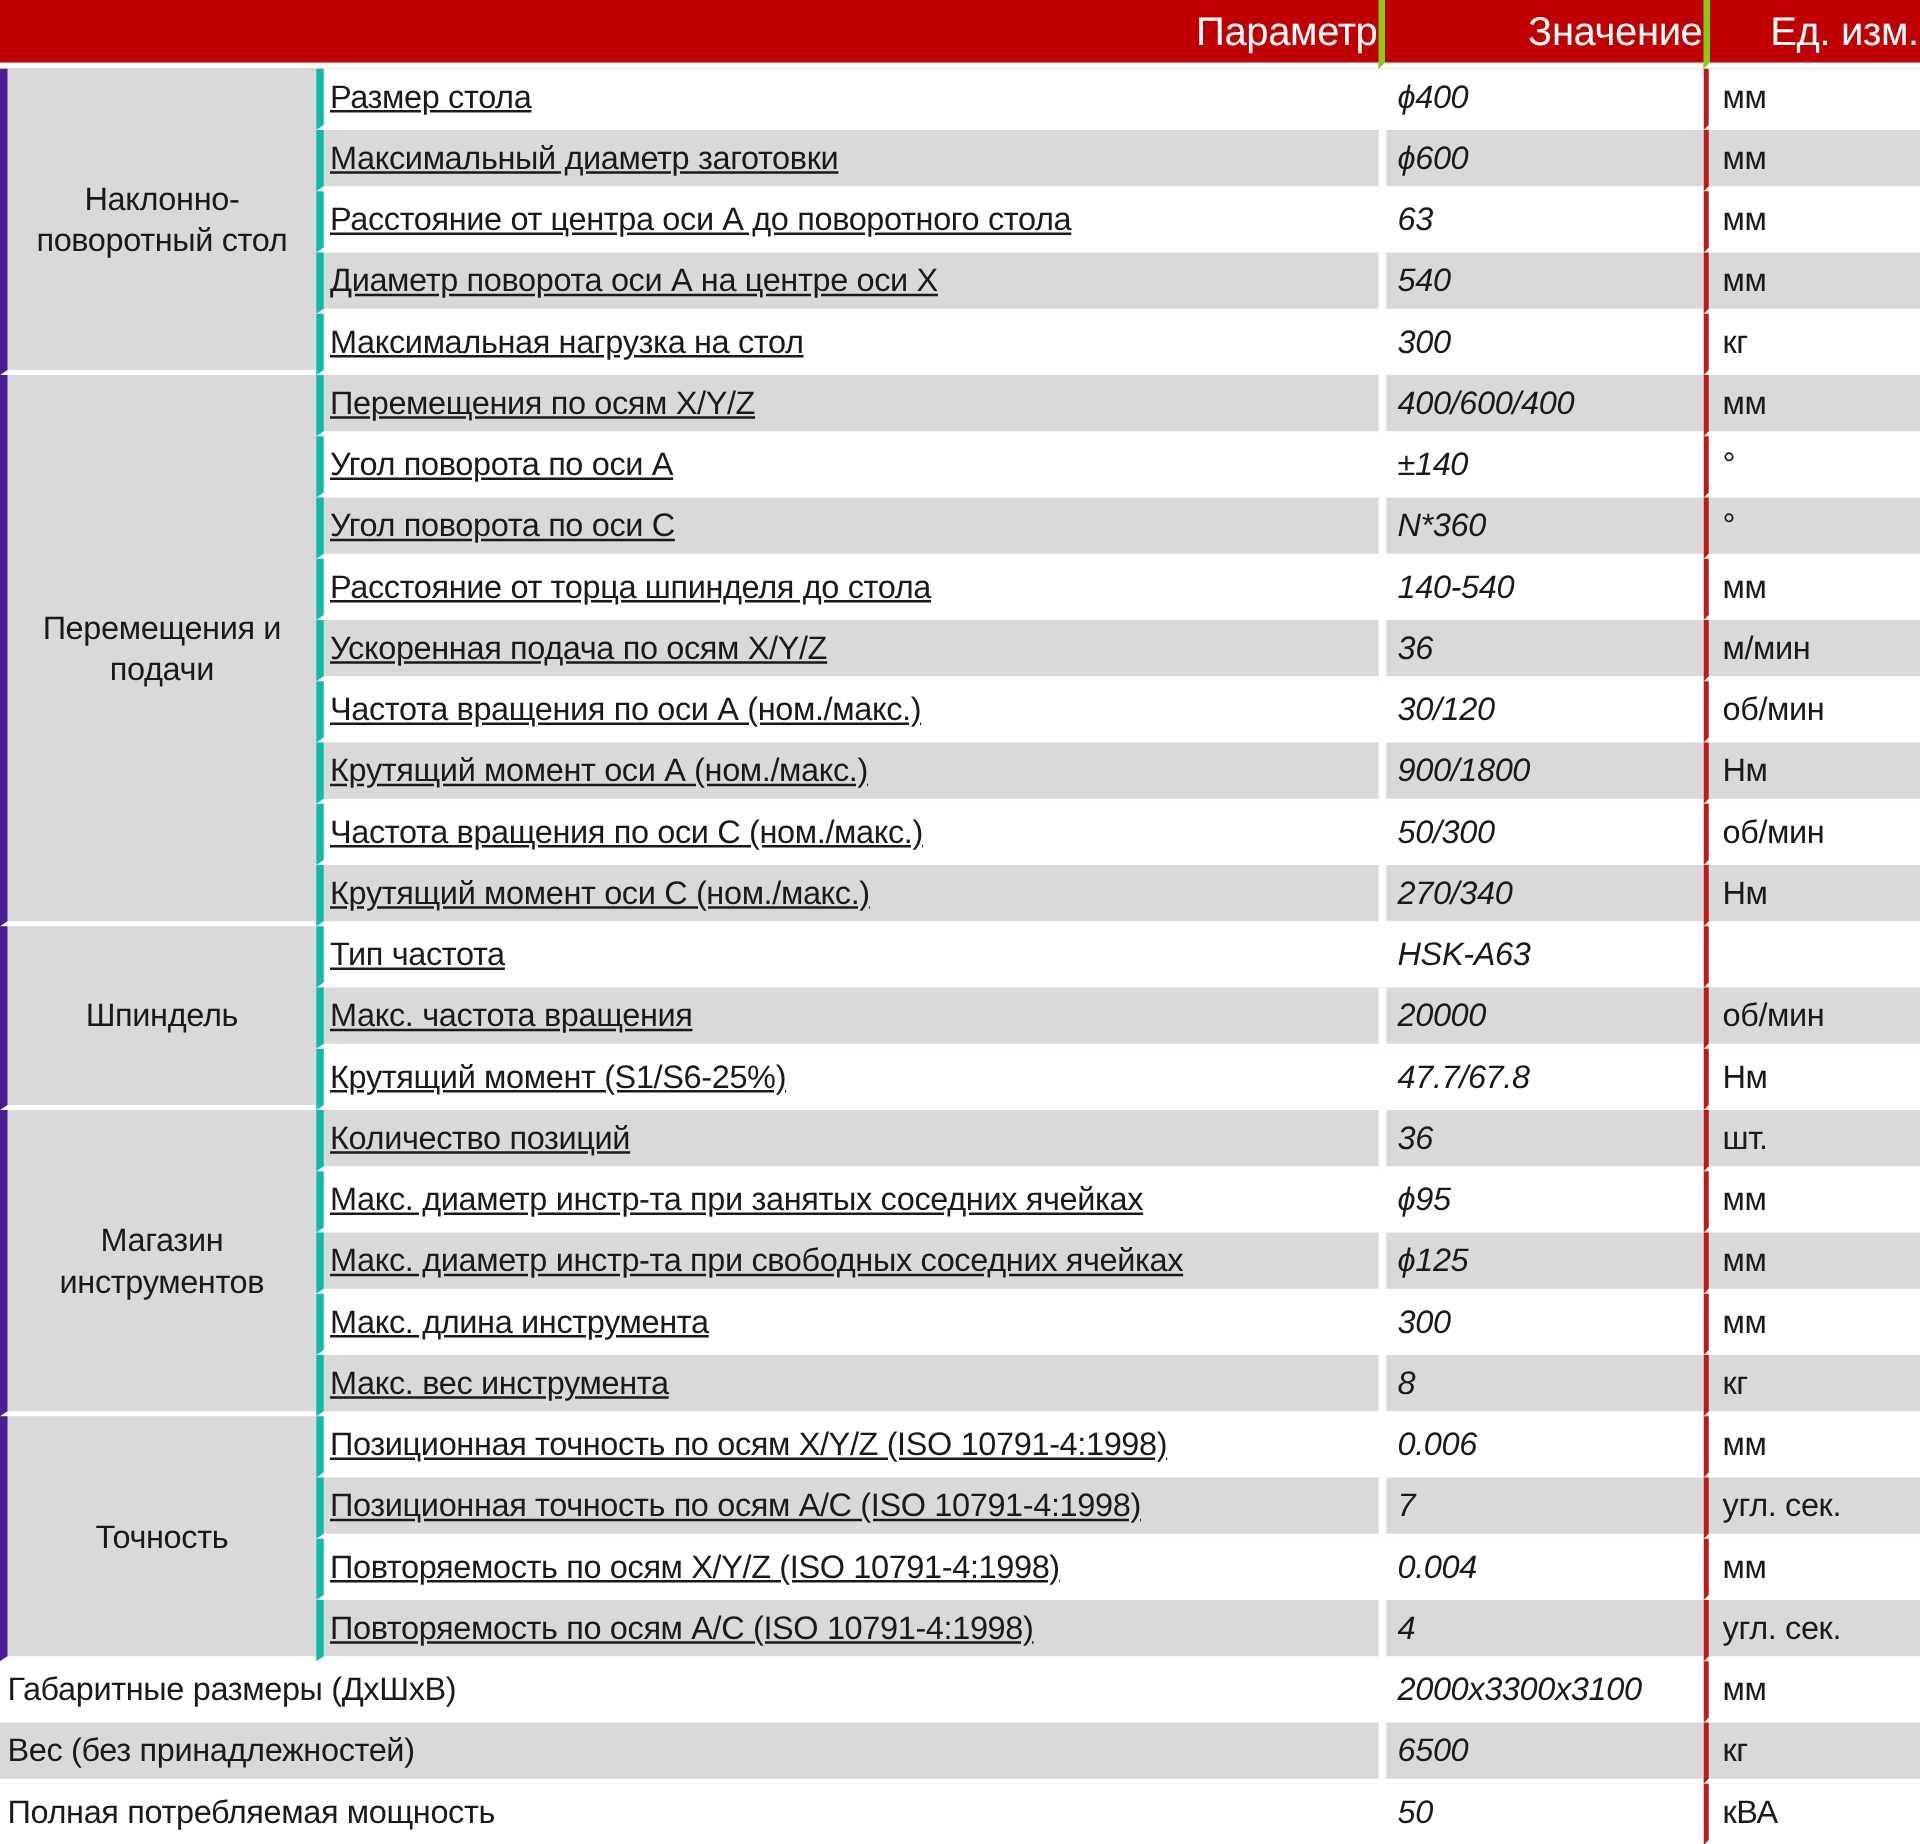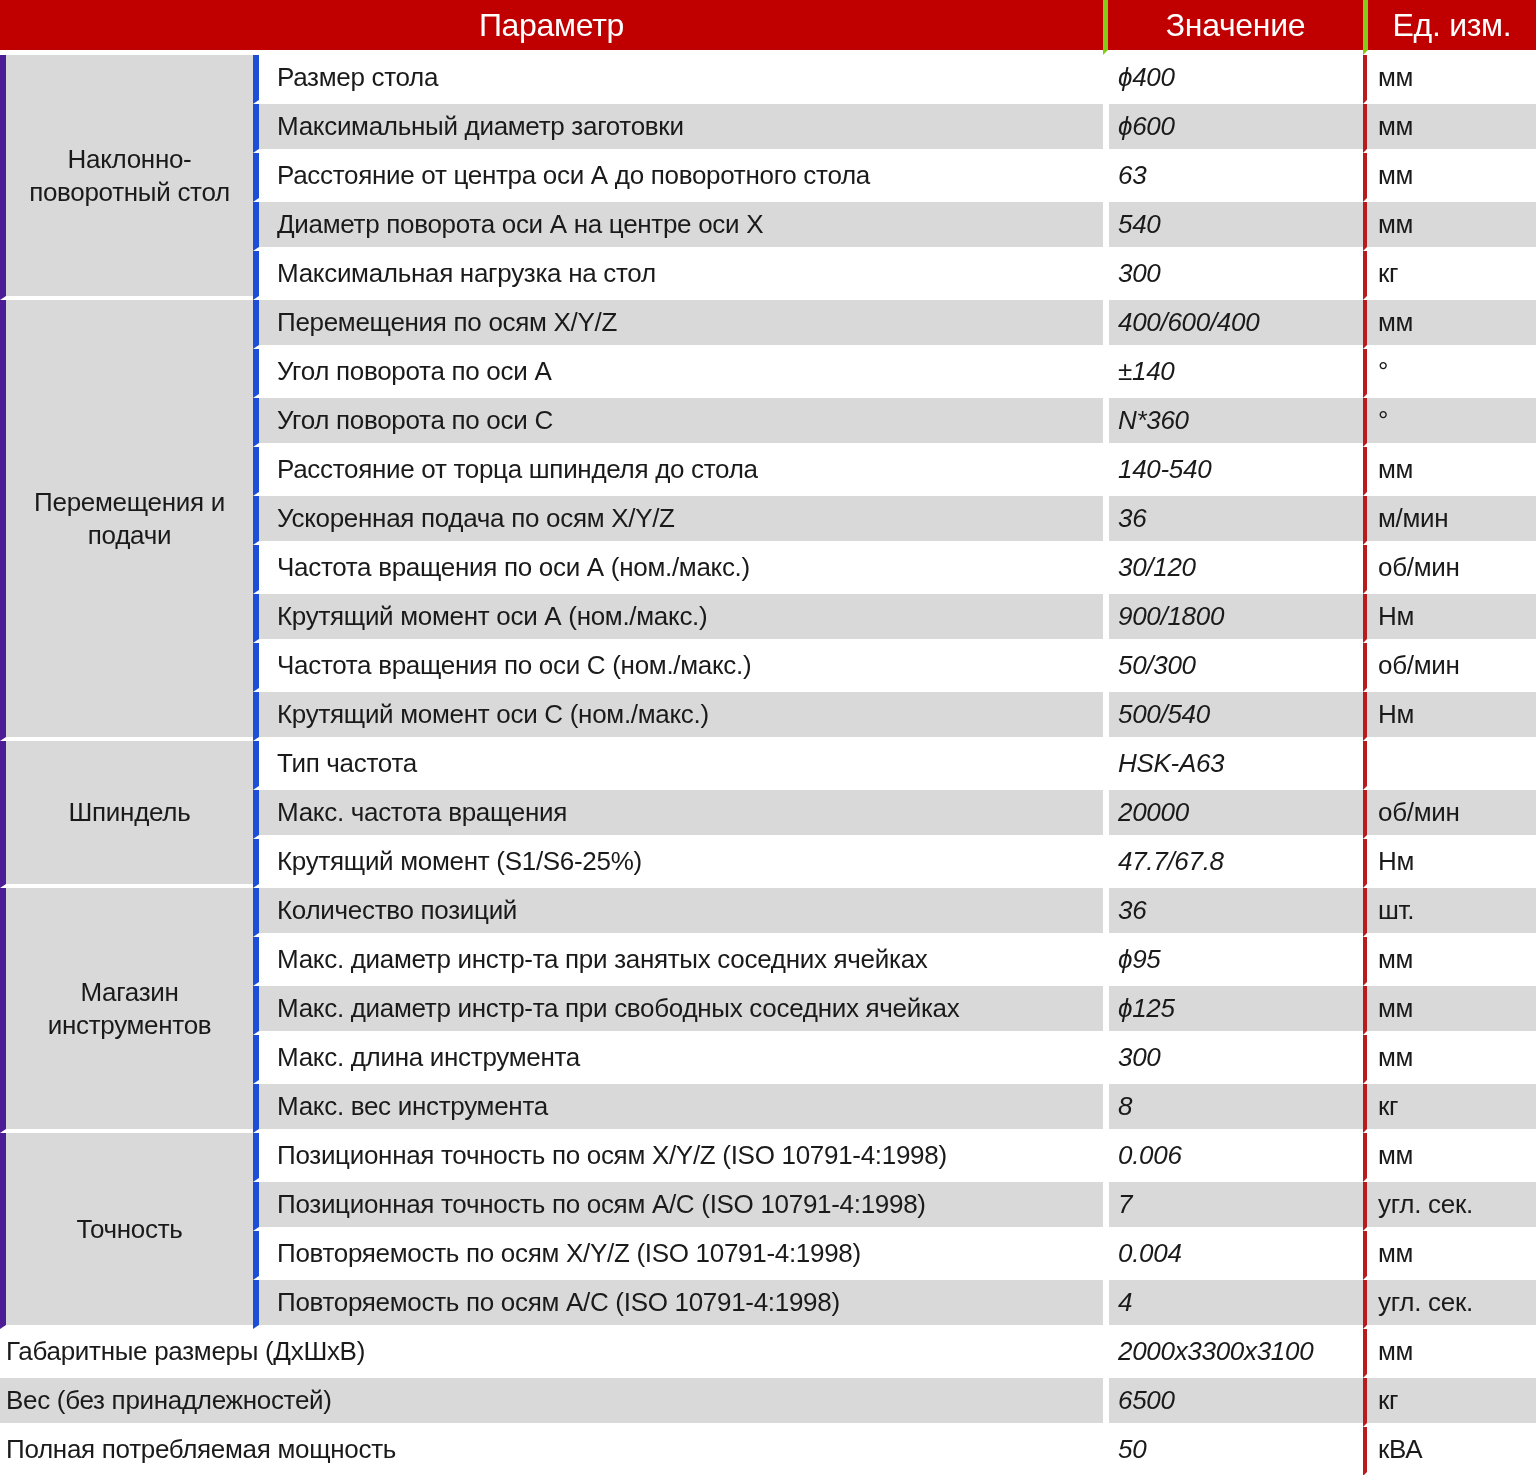--- a/index.html
+++ b/index.html
@@ -17,21 +17,21 @@
   th, td { box-sizing: border-box; overflow: hidden; }
 
   
   thead th {
     background: #c00000;
     color: #ffffff;
     font-weight: normal;
     font-size: 32px;
     height: 55px;
     border-bottom: 5px solid #ffffff;
-    text-align: center;
+    text-align: right;
     vertical-align: middle;
     letter-spacing: -0.3px;
   }
   thead th.sep { border-left: 5px solid #84cc16; }
 
   
   tbody tr { height: 49px; }
   tbody td {
     border-bottom: 4px solid #ffffff;
     font-size: 26px;
@@ -43,21 +43,21 @@
   tbody tr:nth-child(even) td.cell { background: #d9d9d9; }
 
   td.cat {
     background: #d9d9d9;
     border-left: 6px solid #4c1d95;
     text-align: center;
     white-space: normal;
     line-height: 1.25;
     padding: 0 10px;
   }
-  td.param { border-left: 6px solid #1d4ed8; padding-left: 18px; }
+  td.param { border-left: 6px solid #14b8a6; padding-left: 5px; text-decoration: underline; }
   td.param-full { padding-left: 6px; }
   td.val   { border-left: 6px solid #ffffff; padding-left: 9px; font-style: italic; }
   td.unit  { border-left: 4px solid #b91c1c; padding-left: 11px; }
 </style>
 </head>
 <body>
 
 <table class="spec">
   <colgroup>
     <col style="width:253px">
@@ -137,21 +137,21 @@
       <td class="cell val">900/1800</td>
       <td class="cell unit">Нм</td>
     </tr>
     <tr>
       <td class="cell param">Частота вращения по оси С (ном./макс.)</td>
       <td class="cell val">50/300</td>
       <td class="cell unit">об/мин</td>
     </tr>
     <tr>
       <td class="cell param">Крутящий момент оси С (ном./макс.)</td>
-      <td class="cell val">500/540</td>
+      <td class="cell val">270/340</td>
       <td class="cell unit">Нм</td>
     </tr>
 
     <tr>
       <td class="cat" rowspan="3">Шпиндель</td>
       <td class="cell param">Тип частота</td>
       <td class="cell val">HSK-A63</td>
       <td class="cell unit"></td>
     </tr>
     <tr>

